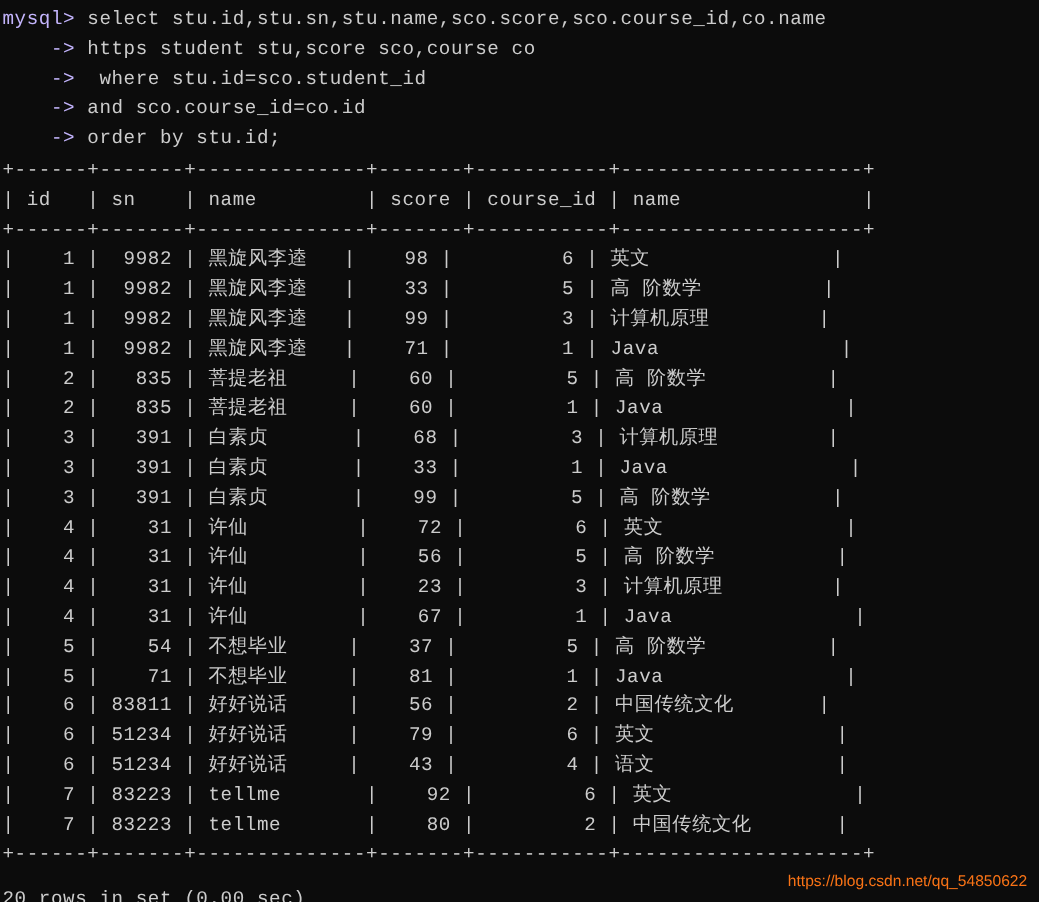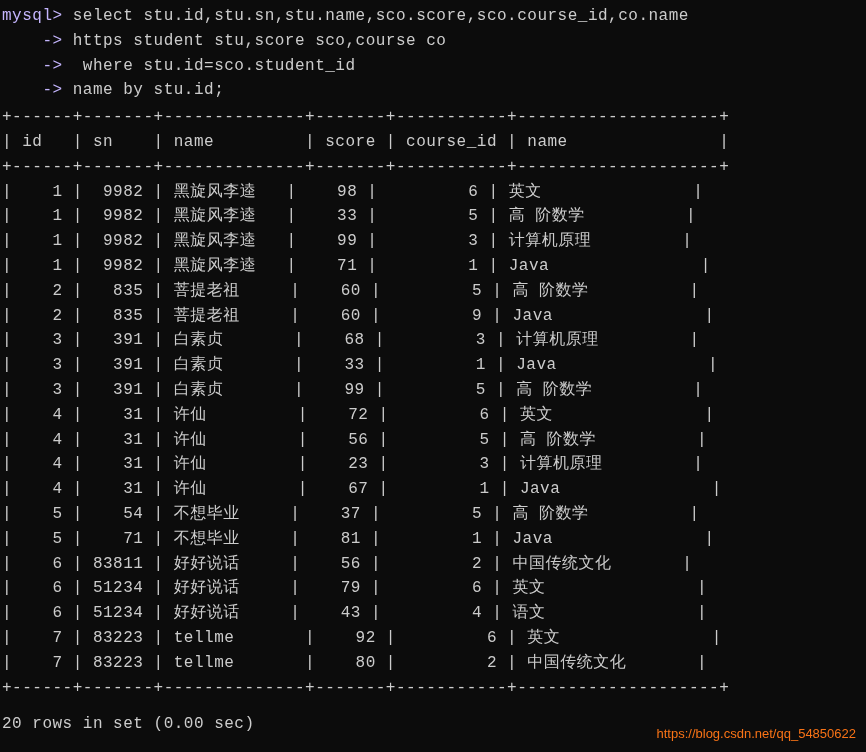--- a/index.html
+++ b/index.html
@@ -54,33 +54,34 @@
       letter-spacing: 0;
     }
   </style>
 </head>
 <body>
 
 <div>
   <div class="query-line"><span class="prompt">mysql&gt;</span><span> select stu.id,stu.sn,stu.name,sco.score,sco.course_id,co.name</span></div>
   <div class="query-line"><span class="prompt">    -&gt;</span><span> https student stu,score sco,course co</span></div>
   <div class="query-line"><span class="prompt">    -&gt;</span><span>  where stu.id=sco.student_id</span></div>
-  <div class="query-line"><span class="prompt">    -&gt;</span><span> name by stu.id;</span></div>
+  <div class="query-line"><span class="prompt">    -&gt;</span><span> and sco.course_id=co.id</span></div>
+  <div class="query-line"><span class="prompt">    -&gt;</span><span> order by stu.id;</span></div>
 
   <div class="table-container">
     <div class="table-border">+------+-------+--------------+-------+-----------+--------------------+</div>
     <div class="table-row">| id   | sn    | name         | score | course_id | name               |</div>
     <div class="table-border">+------+-------+--------------+-------+-----------+--------------------+</div>
     <div id="table-body">
         <div class="table-row">|    1 |  9982 | 黑旋风李逵   |    98 |         6 | 英文               |</div>
         <div class="table-row">|    1 |  9982 | 黑旋风李逵   |    33 |         5 | 高 阶数学          |</div>
         <div class="table-row">|    1 |  9982 | 黑旋风李逵   |    99 |         3 | 计算机原理         |</div>
         <div class="table-row">|    1 |  9982 | 黑旋风李逵   |    71 |         1 | Java               |</div>
         <div class="table-row">|    2 |   835 | 菩提老祖     |    60 |         5 | 高 阶数学          |</div>
-        <div class="table-row">|    2 |   835 | 菩提老祖     |    60 |         9 | Java               |</div>
+        <div class="table-row">|    2 |   835 | 菩提老祖     |    60 |         1 | Java               |</div>
         <div class="table-row">|    3 |   391 | 白素贞       |    68 |         3 | 计算机原理         |</div>
         <div class="table-row">|    3 |   391 | 白素贞       |    33 |         1 | Java               |</div>
         <div class="table-row">|    3 |   391 | 白素贞       |    99 |         5 | 高 阶数学          |</div>
         <div class="table-row">|    4 |    31 | 许仙         |    72 |         6 | 英文               |</div>
         <div class="table-row">|    4 |    31 | 许仙         |    56 |         5 | 高 阶数学          |</div>
         <div class="table-row">|    4 |    31 | 许仙         |    23 |         3 | 计算机原理         |</div>
         <div class="table-row">|    4 |    31 | 许仙         |    67 |         1 | Java               |</div>
         <div class="table-row">|    5 |    54 | 不想毕业     |    37 |         5 | 高 阶数学          |</div>
         <div class="table-row">|    5 |    71 | 不想毕业     |    81 |         1 | Java               |</div>
         <div class="table-row">|    6 | 83811 | 好好说话     |    56 |         2 | 中国传统文化       |</div>

